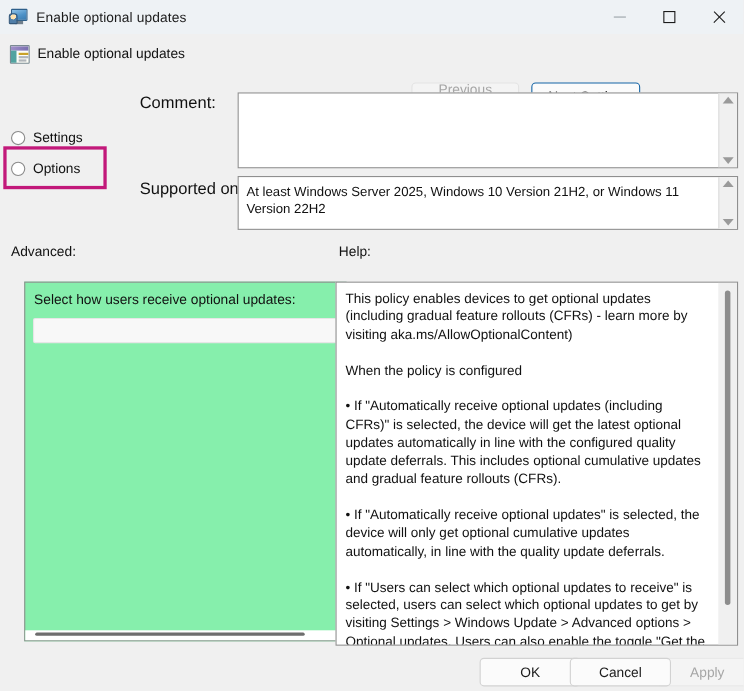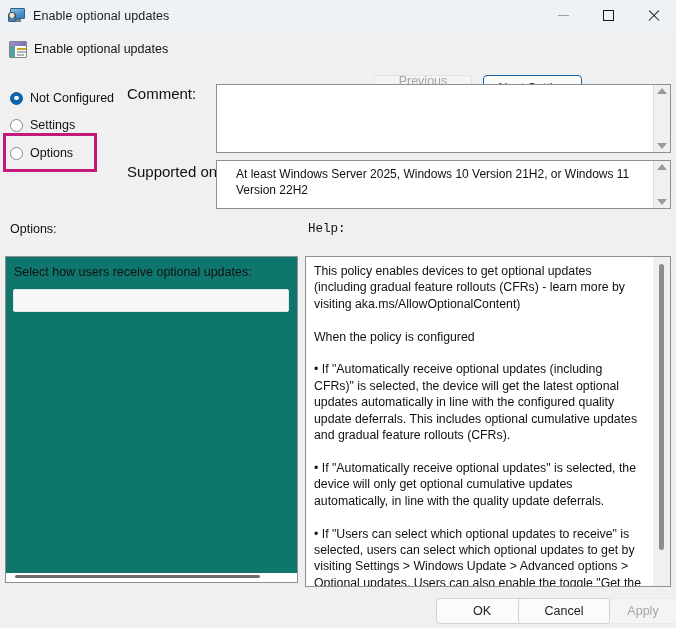--- a/index.html
+++ b/index.html
@@ -164,21 +164,20 @@
     font-size: 15px; color: #111;
   }
   #label-comment      { left: 127px; top: 85px; }
   #label-supported-on { left: 127px; top: 163px; text-align: right; }
 
   .textbox {
     position: absolute;
     background: #fff;
     border: 1px solid #8f8f8f;
     display: flex;
-    padding-left: 12px;
   }
   #comment-box      { left: 216px; top: 84px;  width: 455px; height: 69px; }
   #supported-on-box { left: 216px; top: 160px; width: 455px; height: 49px; }
 
   .tb-text {
     flex: 1 1 auto;
     padding: 5px 7px 0 7px;
     font-size: 12px; line-height: 16px;
     color: #111;
     overflow: hidden;
@@ -192,27 +191,27 @@
     padding: 3px 0;
   }
   .arr { width: 0; height: 0; }
   .arr-up   { border-left: 5px solid transparent; border-right: 5px solid transparent;
               border-bottom: 6px solid #9a9a9a; }
   .arr-down { border-left: 5px solid transparent; border-right: 5px solid transparent;
               border-top: 6px solid #9a9a9a; }
 
   
   #label-options { position:absolute; left: 10px; top: 222px; font-size: 12.5px; color:#111; }
-  #label-help    { position:absolute; left: 308px; top: 222px; font-size: 12.5px; color:#111;font-family:Liberation Mono, monospace; }
+  #label-help    { position:absolute; left: 308px; top: 222px; font-size: 12.5px; color:#111; }
 
   
   #options-pane {
-    position: absolute; left: 5px; top: 256px;
+    position: absolute; left: 22px; top: 256px;
     width: 293px; height: 327px;
-    background: #0f766e;
+    background: #86efac;
     border: 1px solid #8f8f8f;
   }
   #options-setting-label {
     position: absolute; left: 8px; top: 8px;
     font-size: 12.5px; color: #111; white-space: nowrap;
   }
   #options-combobox {
     position: absolute; left: 7px; top: 32px;
     width: 276px; height: 23px;
     background: #f8f8f8;
@@ -311,24 +310,20 @@
       <span class="pi-l1"></span>
         <span class="pi-l2"></span>
         <span class="pi-l3"></span>
     </div>
     <span id="policy-title">Enable optional updates</span>
 
     <button class="nav-btn" id="btn-previous-setting">Previous Setting</button>
     <button class="nav-btn" id="btn-next-setting">Next Setting</button>
   </div>
 
-  <div class="state-row" id="state-not-configured">
-    <span class="radio checked"></span>
-    <span class="state-label">Not Configured</span>
-  </div>
   <div class="state-row" id="state-enabled">
     <span class="radio"></span>
     <span class="state-label">Settings</span>
   </div>
   <div class="state-row" id="state-disabled">
     <span class="radio"></span>
     <span class="state-label">Options</span>
   </div>
   <div id="disabled-highlight"></div>
 
@@ -343,21 +338,21 @@
 
   <span class="field-label" id="label-supported-on">Supported on:</span>
   <div class="textbox" id="supported-on-box">
     <div class="tb-text">At least Windows Server 2025, Windows 10 Version 21H2, or Windows 11 Version 22H2</div>
     <div class="tb-scroll">
       <span class="arr arr-up"></span>
       <span class="arr arr-down"></span>
     </div>
   </div>
 
-  <span id="label-options">Options:</span>
+  <span id="label-options">Advanced:</span>
   <span id="label-help">Help:</span>
 
   <div id="options-pane">
     <span id="options-setting-label">Select how users receive optional updates:</span>
     <div id="options-combobox">
       <span></span>
     </div>
     <div id="options-hscroll">
       <div id="options-hscroll-thumb"></div>
     </div>

